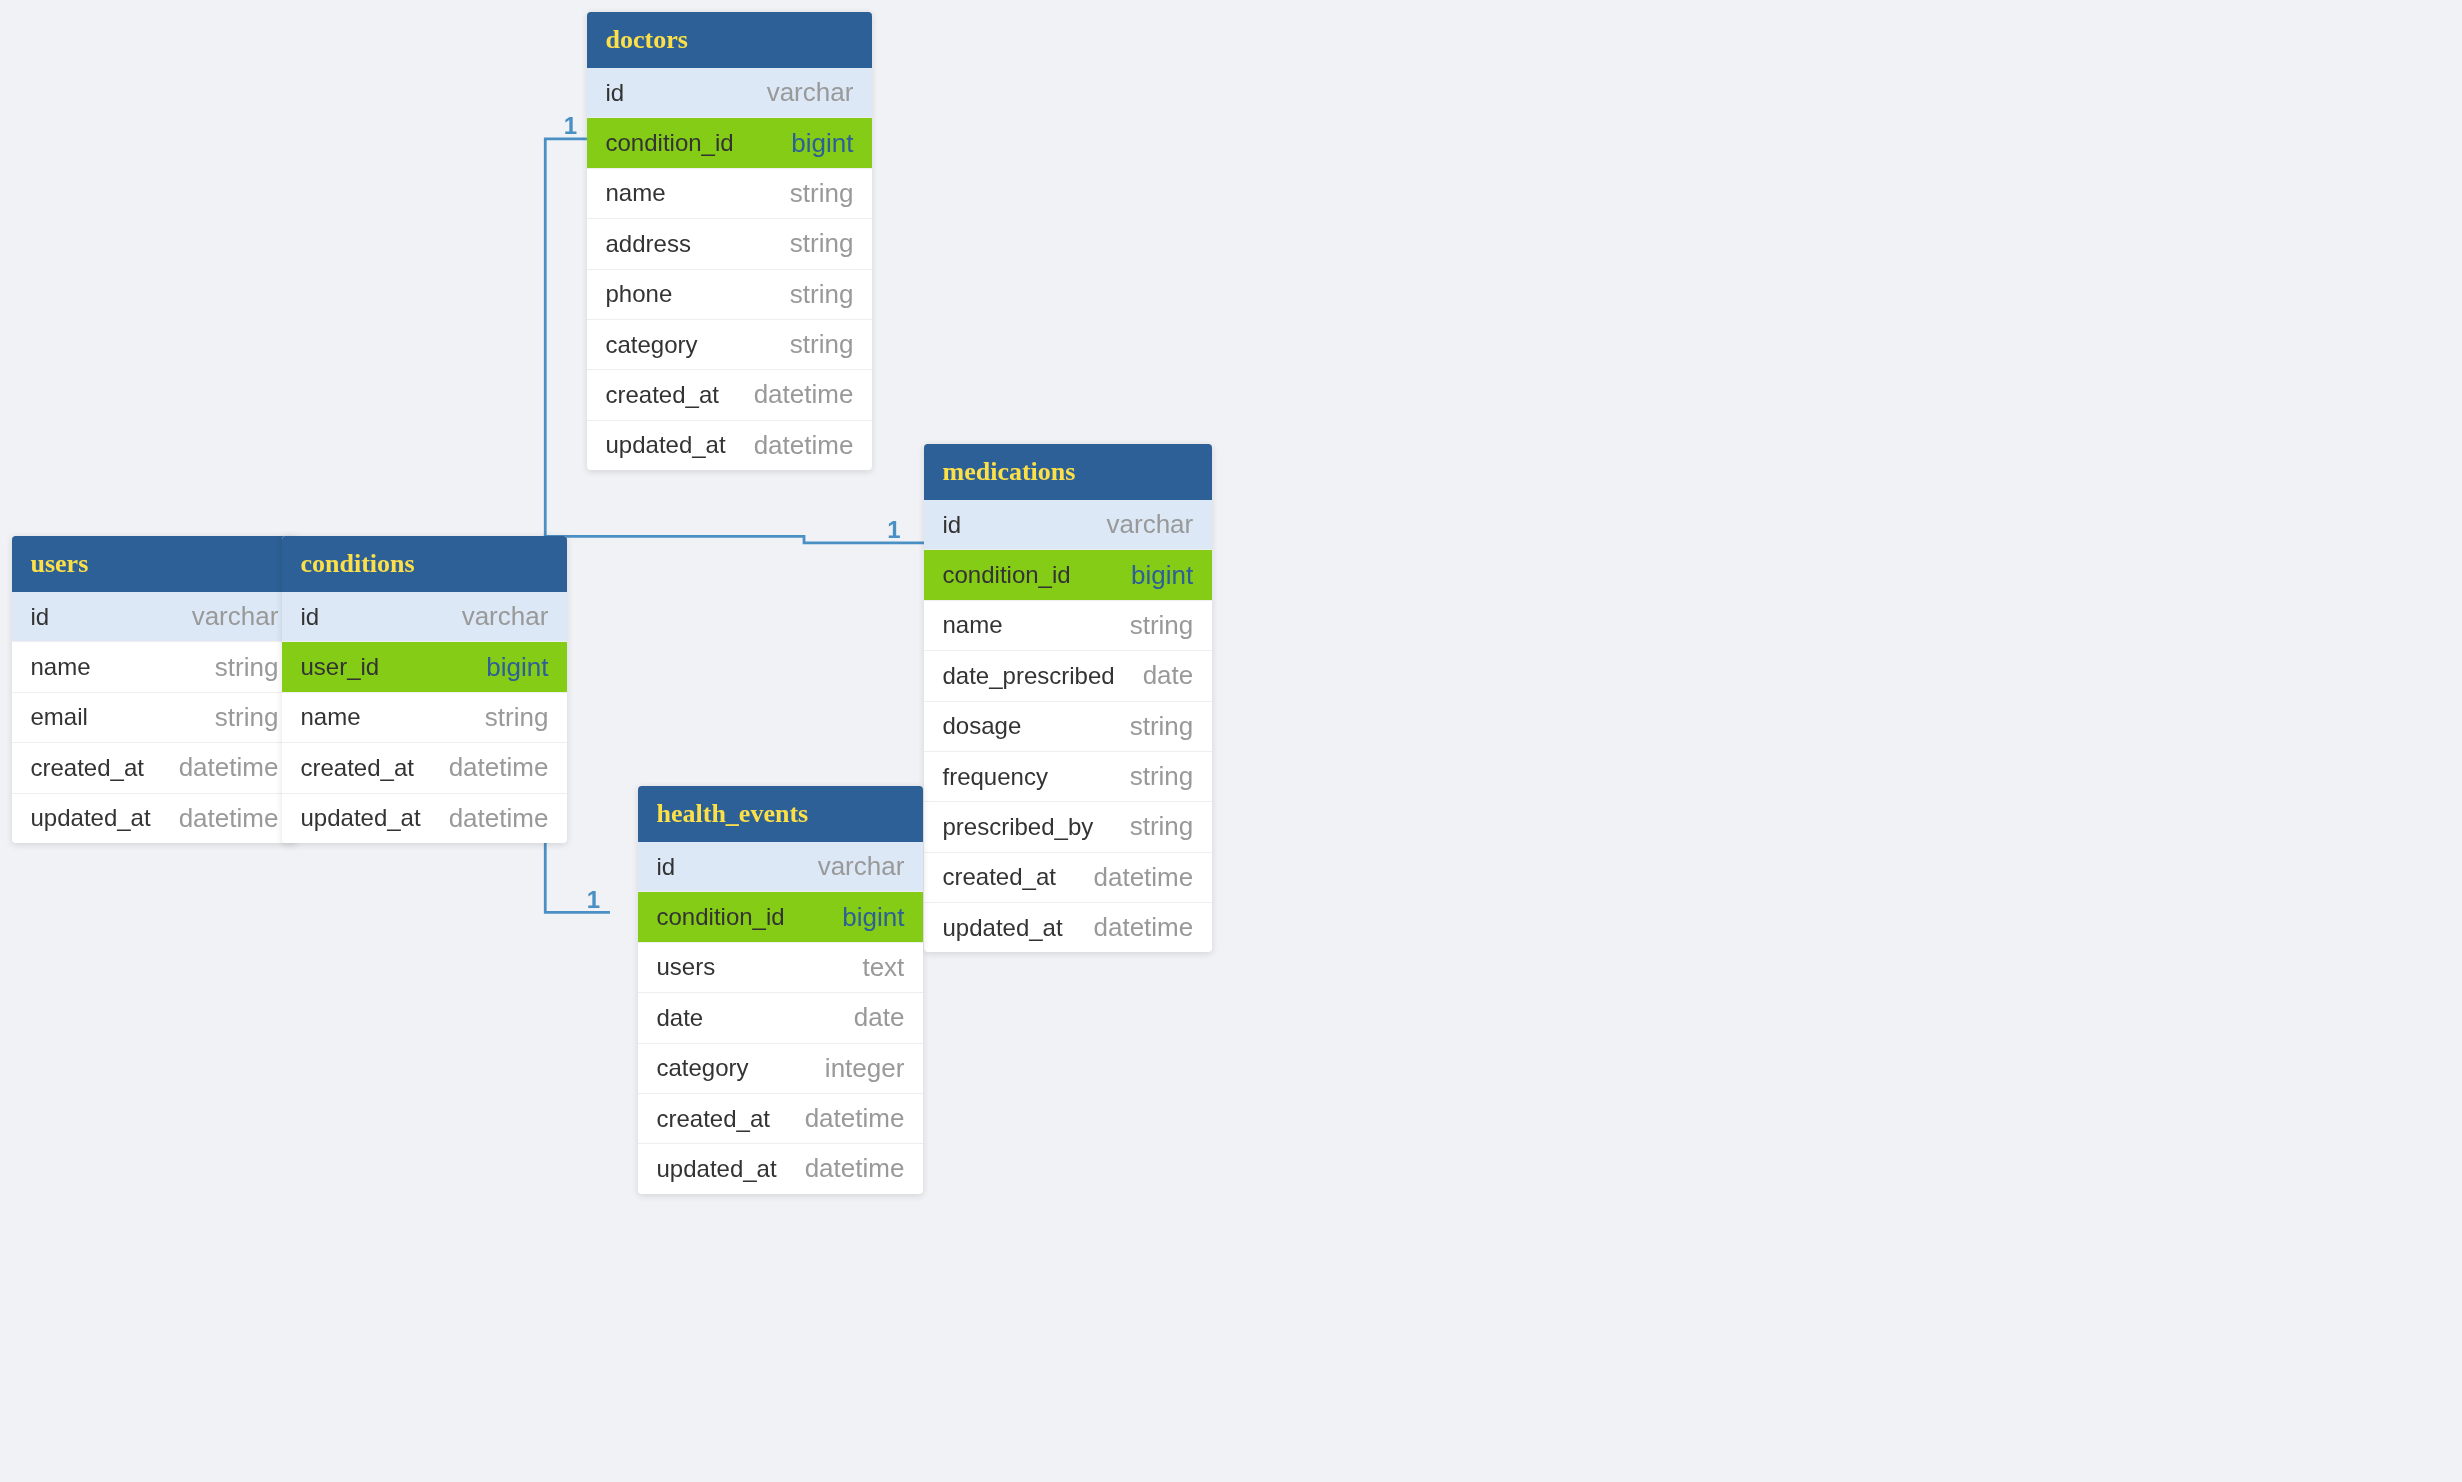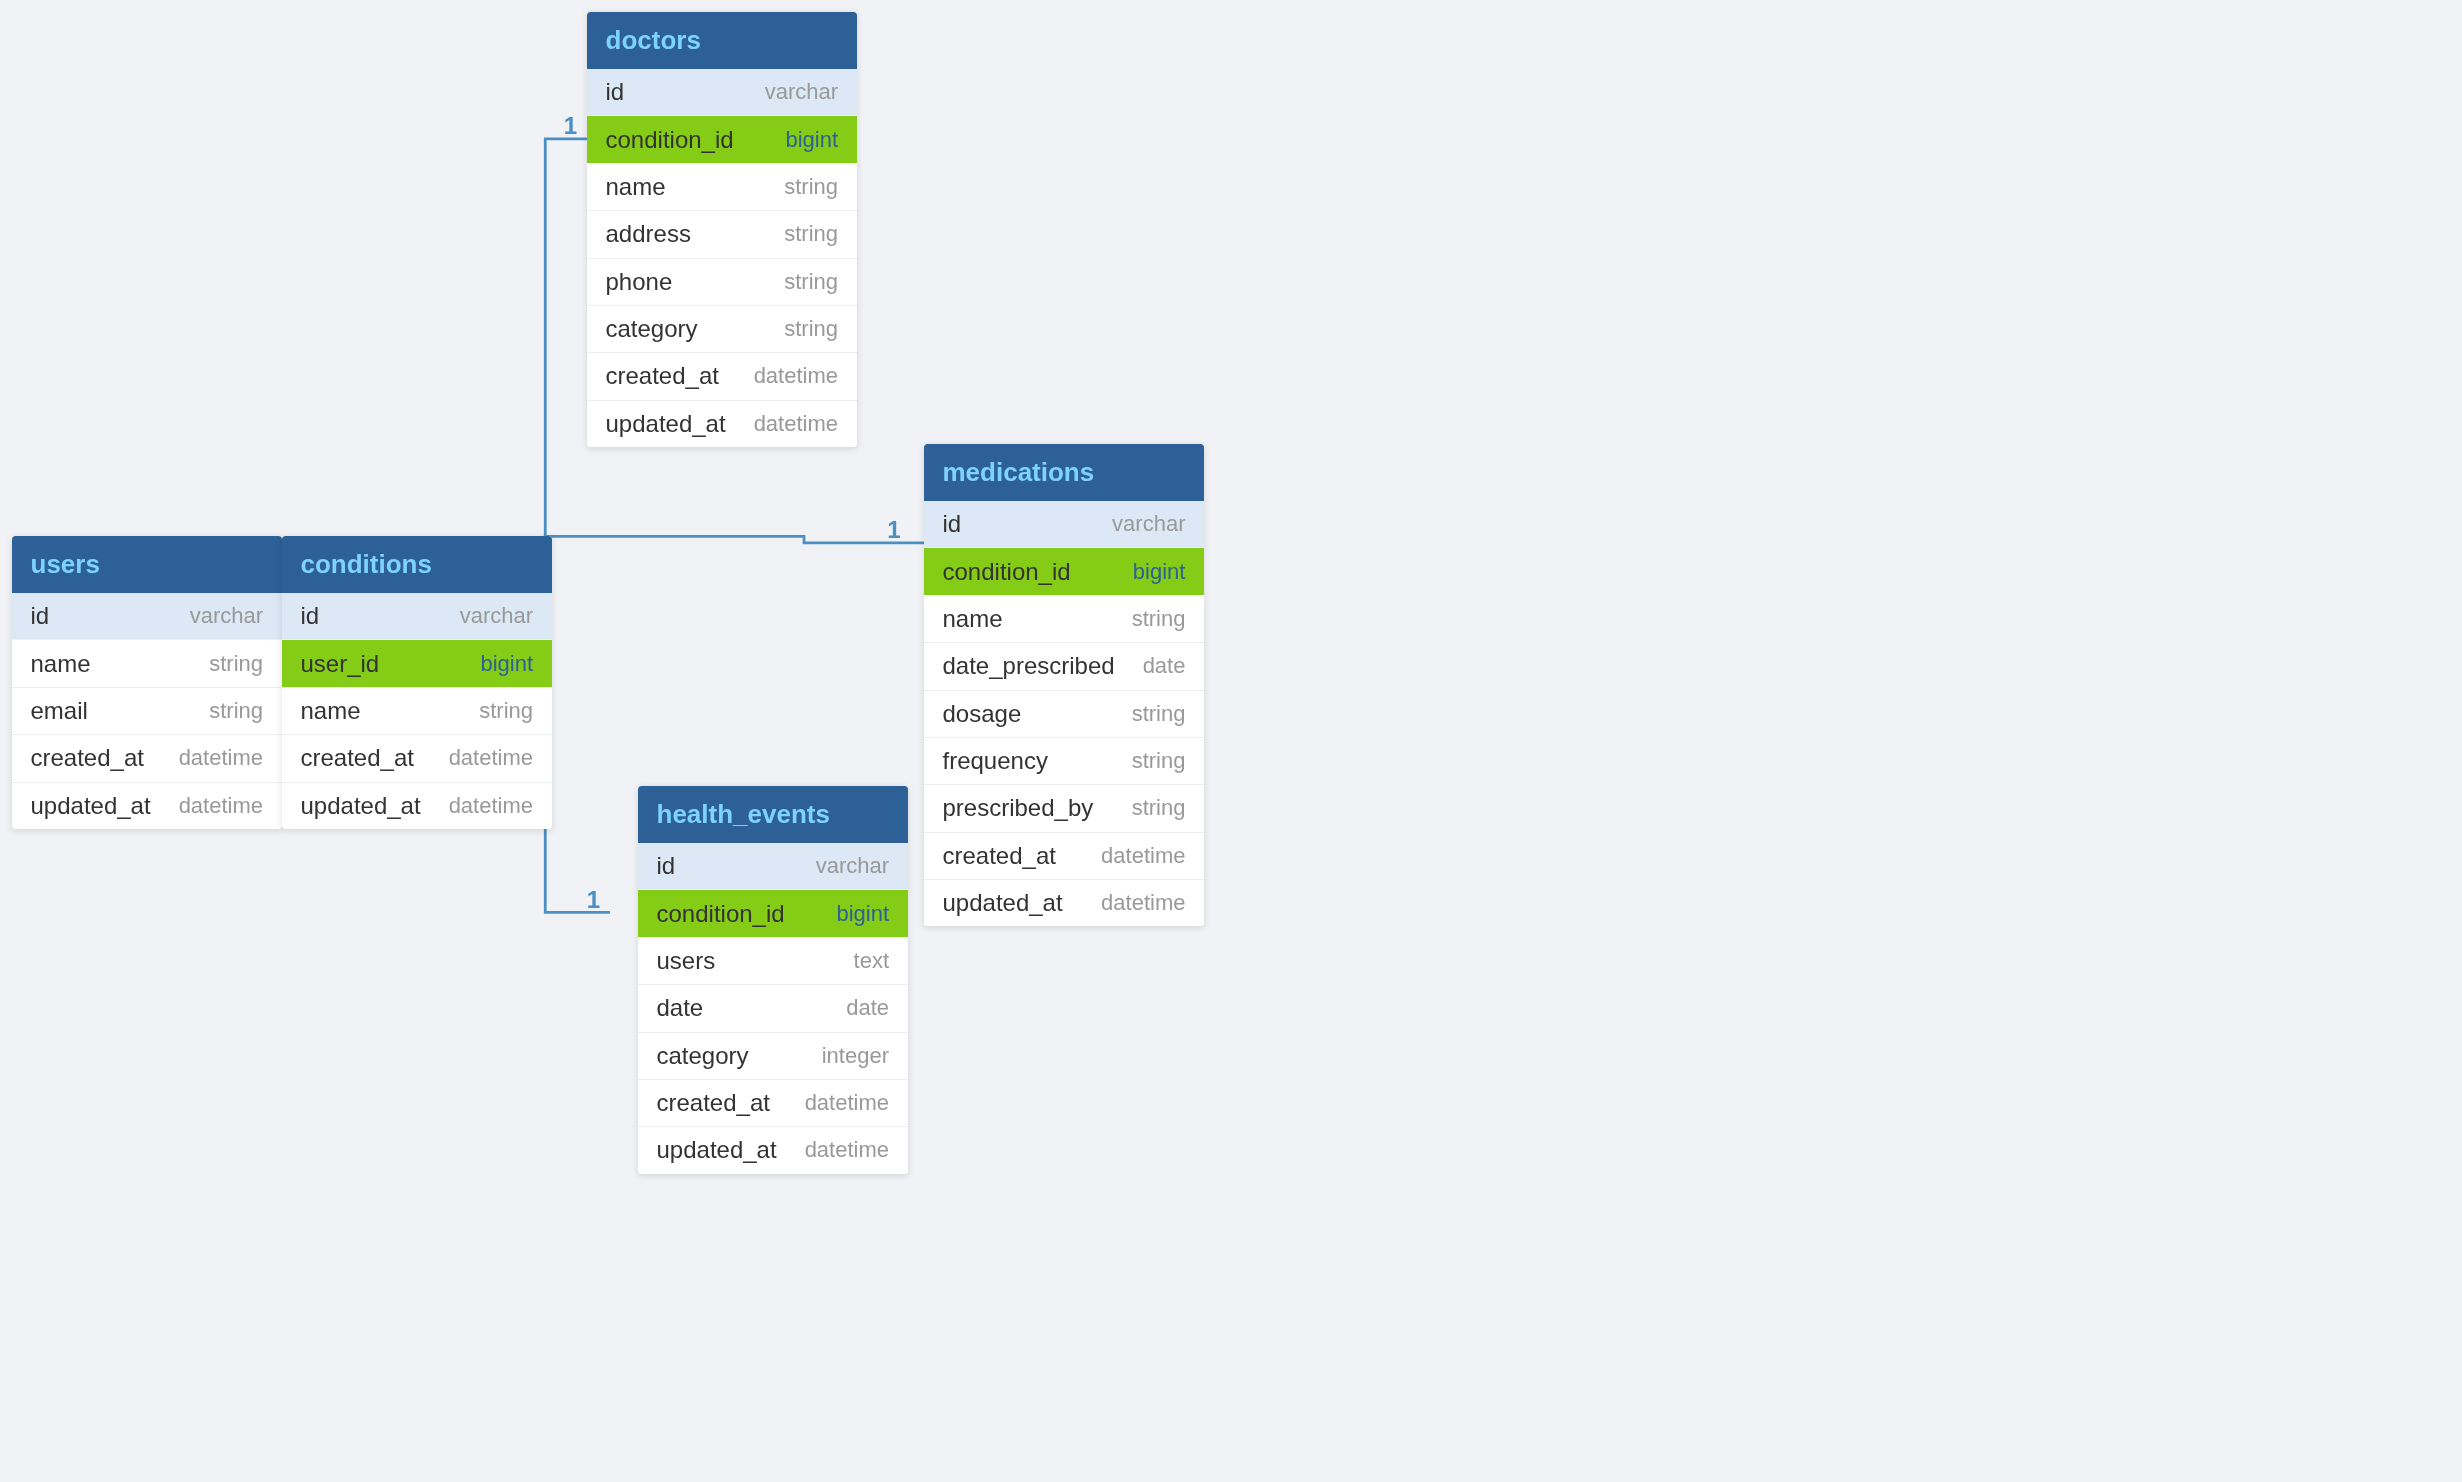--- a/index.html
+++ b/index.html
@@ -27,24 +27,25 @@
       position: absolute;
       background: #fff;
       border-radius: 3.7px;
       box-shadow: 0 1.8px 7.4px rgba(0,0,0,0.12);
       min-width: 203px;
       overflow: hidden;
       font-size: 24px;
     }
     .db-table-header {
       background: #2d6096;
-      color: #7dd3fc;
+      color: #fde047;
       font-weight: 700;
       padding: 13px 18.5px;
       font-size: 26px;
+      font-family: Liberation Serif, serif;
     }
     .db-table-row {
       display: flex;
       justify-content: space-between;
       padding: 9.2px 18.5px;
       border-bottom: 0.9px solid #eee;
       align-items: center;
     }
     .db-table-row:last-child {
       border-bottom: none;
@@ -54,21 +55,21 @@
     }
     .db-table-row.fk-row {
       background: #84cc16;
     }
     .col-name {
       color: #333;
       font-weight: 400;
     }
     .col-type {
       color: #999;
-      font-size: 22px;
+      font-size: 26px;
       margin-left: 28px;
     }
     .col-type.bigint {
       color: #2d6096;
       font-weight: 500;
     }
   </style>
 </head>
 <body>
 

